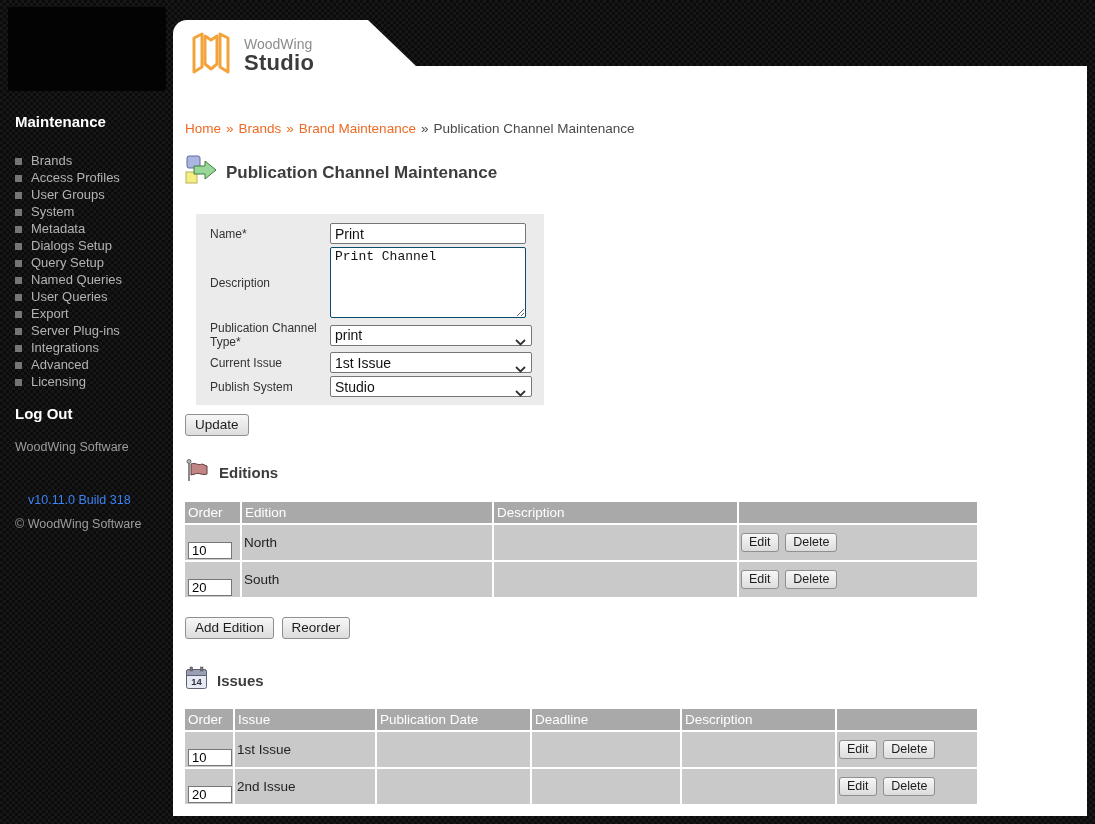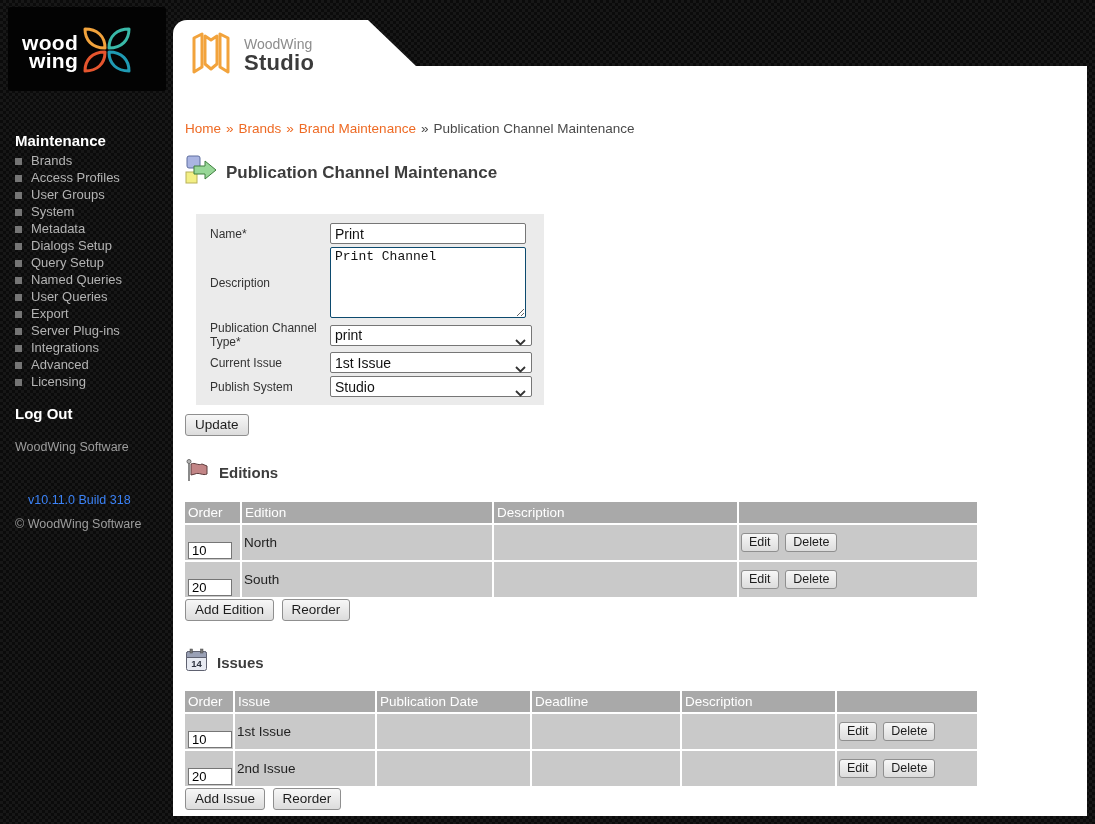--- a/index.html
+++ b/index.html
@@ -15,21 +15,21 @@
     overflow:hidden;
     position:relative;
   }
   .page { position:absolute; inset:0; }
 
   
   .sidebar { position:absolute; left:0; top:0; width:173px; height:824px; }
   .logo-block { position:absolute; left:8px; top:7px; width:158px; height:84px; background:#030303; border-radius:3px; }
   .ww-logo { position:absolute; left:22px; top:25px; display:flex; align-items:center; }
   .ww-logo-text { text-align:right; color:#fff; font-weight:bold; font-size:21px; line-height:18px; letter-spacing:0.3px; margin-right:3px; }
-  .menu-heading { position:absolute; left:15px; top:132px; color:#fff; font-size:15px; font-weight:bold; }
+  .menu-heading { position:absolute; left:15px; top:113px; color:#fff; font-size:15px; font-weight:bold; }
   .menu { position:absolute; left:15px; top:152px; list-style:none; }
   .menu li { font-size:13px; line-height:17px; color:#b3b3b3; cursor:pointer; white-space:nowrap; }
   .menu li .bullet { display:inline-block; width:7px; height:7px; background:#757575; margin-right:9px; }
   .logout-heading { position:absolute; left:15px; top:405px; color:#fff; font-size:15px; font-weight:bold; cursor:pointer; }
   .sb-company { position:absolute; left:15px; top:440px; color:#9d9d9d; font-size:12.5px; cursor:pointer; }
   .sb-version { position:absolute; left:28px; top:493px; color:#3b82f6; font-size:12.5px; }
   .sb-copyright { position:absolute; left:15px; top:517px; color:#9d9d9d; font-size:12.5px; }
 
   
   .content { position:absolute; left:173px; top:66px; width:914px; height:750px; background:#fff; overflow:hidden; }
@@ -68,49 +68,35 @@
   .section-head { display:flex; align-items:center; margin-top:22px; }
   .section-head.issues { margin-top:27px; }
   .section-head h2 { font-size:15px; color:#3d3d3d; margin-left:9px; }
 
   table.grid { border-collapse:separate; border-spacing:2px; width:796px; table-layout:fixed; margin-top:13px; margin-left:-2px; }
   table.grid th { background:#a9a9a9; color:#fff; font-weight:normal; font-size:13.5px; text-align:left; padding:2px 2px 3px 3px; height:21px; }
   table.grid td { background:#c9c9c9; font-size:13.5px; color:#222; height:24px; padding:1px 2px; }
   td.order-cell input { width:44px; height:17px; border:1px solid #767676; font-size:13px; padding:0 3px; margin-left:1px; font-family:"Liberation Sans", sans-serif;margin-top:16px; }
   td.name-cell { padding-left:13px; }
   td.actions-cell .btn { margin-right:3px; }
-  .add-row { margin-top:0; }
+  .add-row { margin-top:18px; }
   .add-row .btn { margin-right:3px; }
 
   .back-arrow { margin:12px 0 0 2px; cursor:pointer; display:inline-block; filter:drop-shadow(1.5px 2px 1.5px rgba(0,0,0,0.35)); }
 </style>
 </head>
 <body>
 
 <div class="page">
 
   <div class="tab"></div>
   <div class="tab-slope"></div>
 
   <div class="sidebar">
     <div class="logo-block"></div>
-    <div class="ww-logo">
-      <div class="ww-logo-text">
-        <div>wood</div>
-        <div>wing</div>
-      </div>
-      <span>
-        <svg width="52" height="50" viewBox="0 0 52 50">
-          <path d="M24 23 C 24 11 16 4 4 4 C 4 15 11 23 24 23 Z" fill="none" stroke="#f2a33c" stroke-width="3" stroke-linejoin="round"></path>
-          <path d="M28 23 C 28 11 36 4 48 4 C 48 15 41 23 28 23 Z" fill="none" stroke="#39b9a8" stroke-width="3" stroke-linejoin="round"></path>
-          <path d="M24 27 C 24 39 16 46 4 46 C 4 35 11 27 24 27 Z" fill="none" stroke="#e5552e" stroke-width="3" stroke-linejoin="round"></path>
-          <path d="M28 27 C 28 39 36 46 48 46 C 48 35 41 27 28 27 Z" fill="none" stroke="#1f9ab3" stroke-width="3" stroke-linejoin="round"></path>
-        </svg>
-      </span>
-    </div>
     <div class="menu-heading">Maintenance</div>
     <ul class="menu">
       <li><span class="bullet"></span><span>Brands</span></li>
       <li><span class="bullet"></span><span>Access Profiles</span></li>
       <li><span class="bullet"></span><span>User Groups</span></li>
       <li><span class="bullet"></span><span>System</span></li>
       <li><span class="bullet"></span><span>Metadata</span></li>
       <li><span class="bullet"></span><span>Dialogs Setup</span></li>
       <li><span class="bullet"></span><span>Query Setup</span></li>
       <li><span class="bullet"></span><span>Named Queries</span></li>

